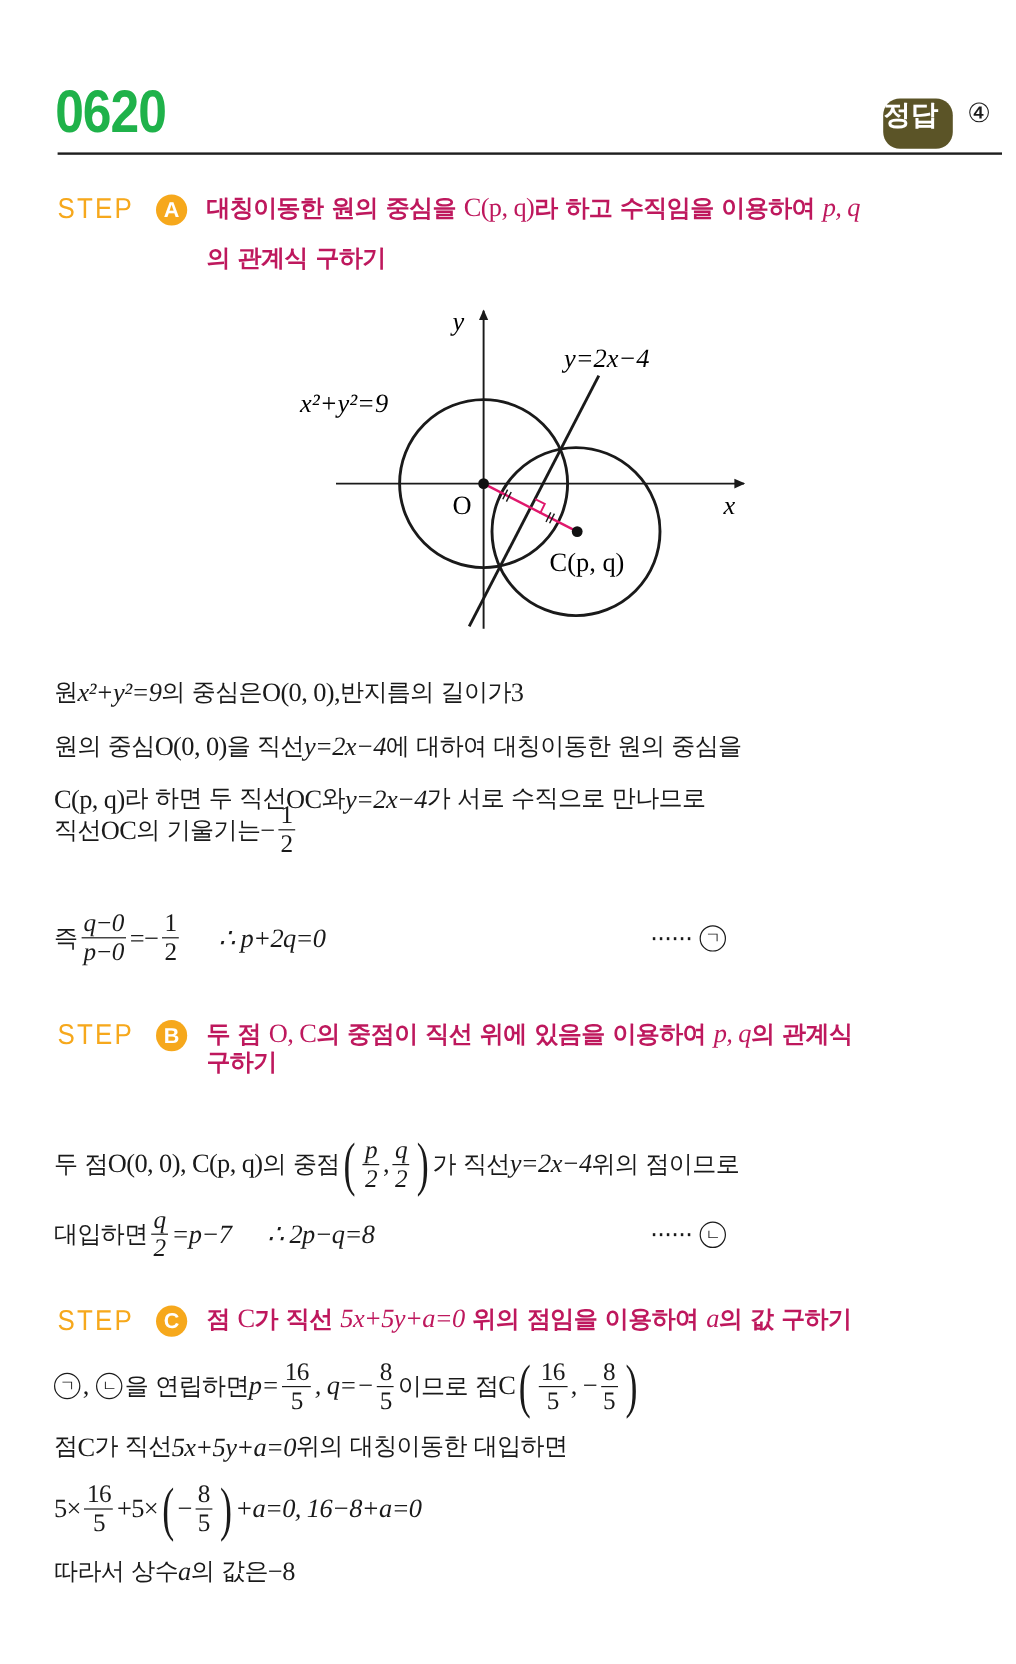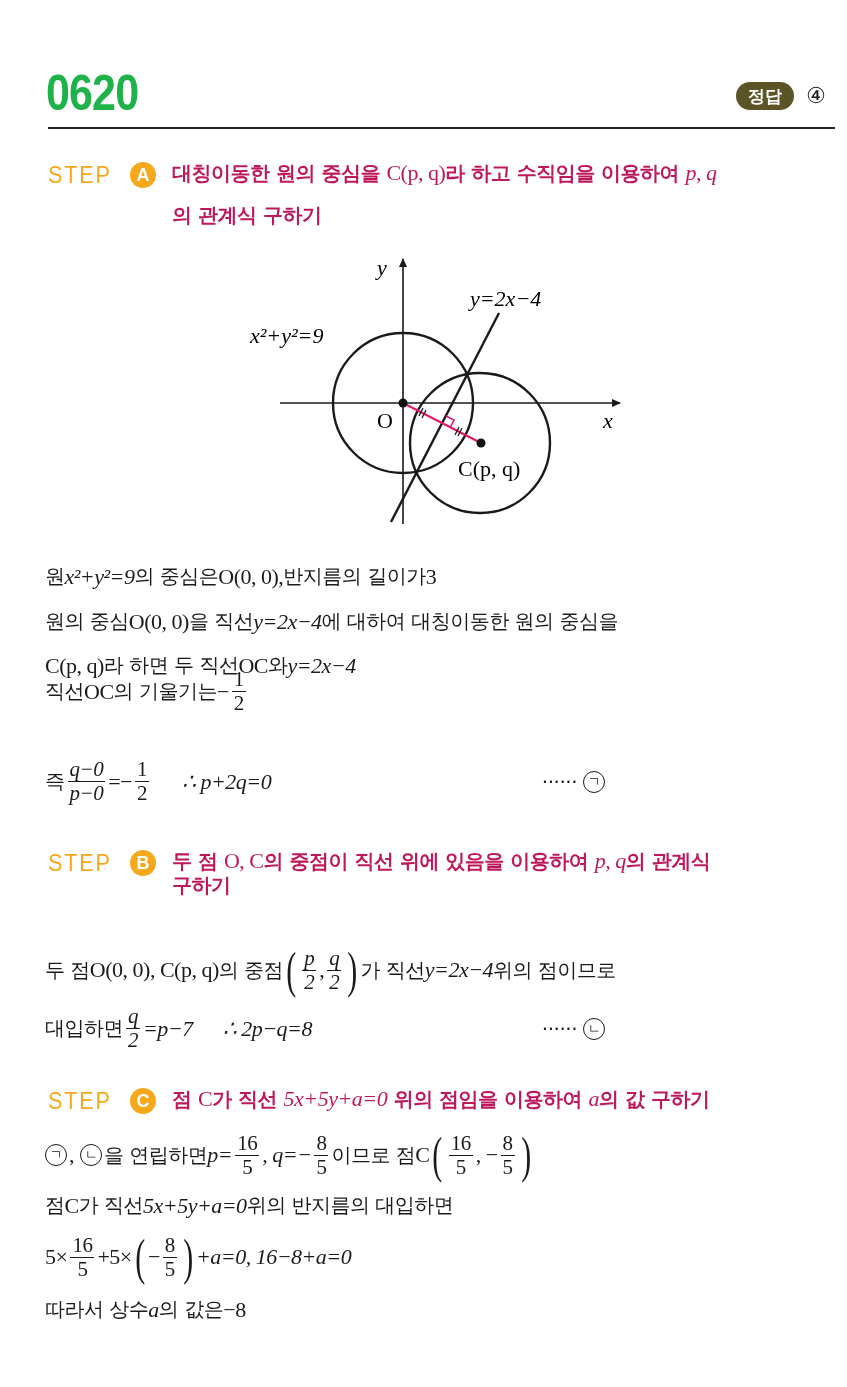--- a/index.html
+++ b/index.html
@@ -1,22 +1,22 @@
 <!DOCTYPE html>
 <html><head>
 <meta charset="utf-8">
 <style>
   html, body { margin:0; padding:0; background:#ffffff; }
   body { width:847px; height:1387px; position:relative; overflow:hidden;
          font-family: "DejaVu Sans", "Liberation Sans", sans-serif; color:#1a1a1a; }
   .abs { position:absolute; }
   .title { left:46px; top:64px; font-family:"Liberation Sans", sans-serif; font-weight:bold;
            font-size:50px; letter-spacing:-1px; color:#1fb24a; transform:scaleX(0.86); transform-origin:left center; }
-  .badge { left:736px; top:82px; width:58px; height:28px; border-radius:14px; background:#5b5427;
-           color:#fff; font-size:17px; font-weight:bold; text-align:center; line-height:28px; }
+  .badge { left:736px; top:82px; width:58px; height:42px; border-radius:14px; background:#5b5427;
+           color:#fff; font-size:23px; font-weight:bold; text-align:left; line-height:28px; }
   .answer { left:806px; top:80px; font-size:22px; line-height:32px; }
   .rule { left:48px; top:127px; width:787px; height:2px; background:#1e1e1e; }
 
   .step { position:absolute; left:48px; display:flex; align-items:center; height:30px; }
   .step-word { font-family:"Liberation Sans", sans-serif; font-size:24px; color:#f6a81c; letter-spacing:2px;
                transform:scaleX(0.9); transform-origin:left center; width:82px; }
   .step-circle { width:26px; height:26px; border-radius:50%; background:#f6a81c; color:#fff; font-weight:bold;
                  font-size:18px; display:flex; align-items:center; justify-content:center;
                  font-family:"Liberation Sans", sans-serif; }
   .heading { position:absolute; left:172px; font-weight:bold; font-size:20px; letter-spacing:-0.5px; white-space:nowrap; color:#be185d; }
@@ -102,20 +102,21 @@
     <span>을 직선 </span>
     <span class="m it">y=2x−4</span>
     <span>에 대하여 대칭이동한 원의 중심을</span>
 </div>
 <div class="line" style="top:652px;">
   <span class="m">C(p, q)</span>
     <span>라 하면 두 직선 </span>
     <span class="m">OC</span>
     <span>와 </span>
     <span class="m it">y=2x−4</span>
+    <span>가 서로 수직으로 만나므로</span>
 </div>
 <div class="line" style="top:668px;">
   <span>직선 </span>
     <span class="m">OC</span>
     <span>의 기울기는 </span>
     <span class="m">−</span>
   <span class="frac">
       <span class="num">1</span>
       <span class="den">2</span>
     </span>
@@ -211,21 +212,21 @@
       <span class="num">8</span>
       <span class="den">5</span>
     </span>
   <span class="paren">)</span>
 </div>
 <div class="line" style="top:1192px;">
   <span>점 </span>
     <span class="m">C</span>
     <span>가 직선 </span>
     <span class="m it">5x+5y+a=0</span>
-    <span> 위의 반지름의 대입하면</span>
+    <span> 위의 대칭이동한 대입하면</span>
 </div>
 <div class="line" style="top:1232px;">
   <span class="m">5×</span>
   <span class="frac">
       <span class="num">16</span>
       <span class="den">5</span>
     </span>
   <span class="m">+5×</span>
   <span class="paren">(</span>
   <span class="m">−</span>

